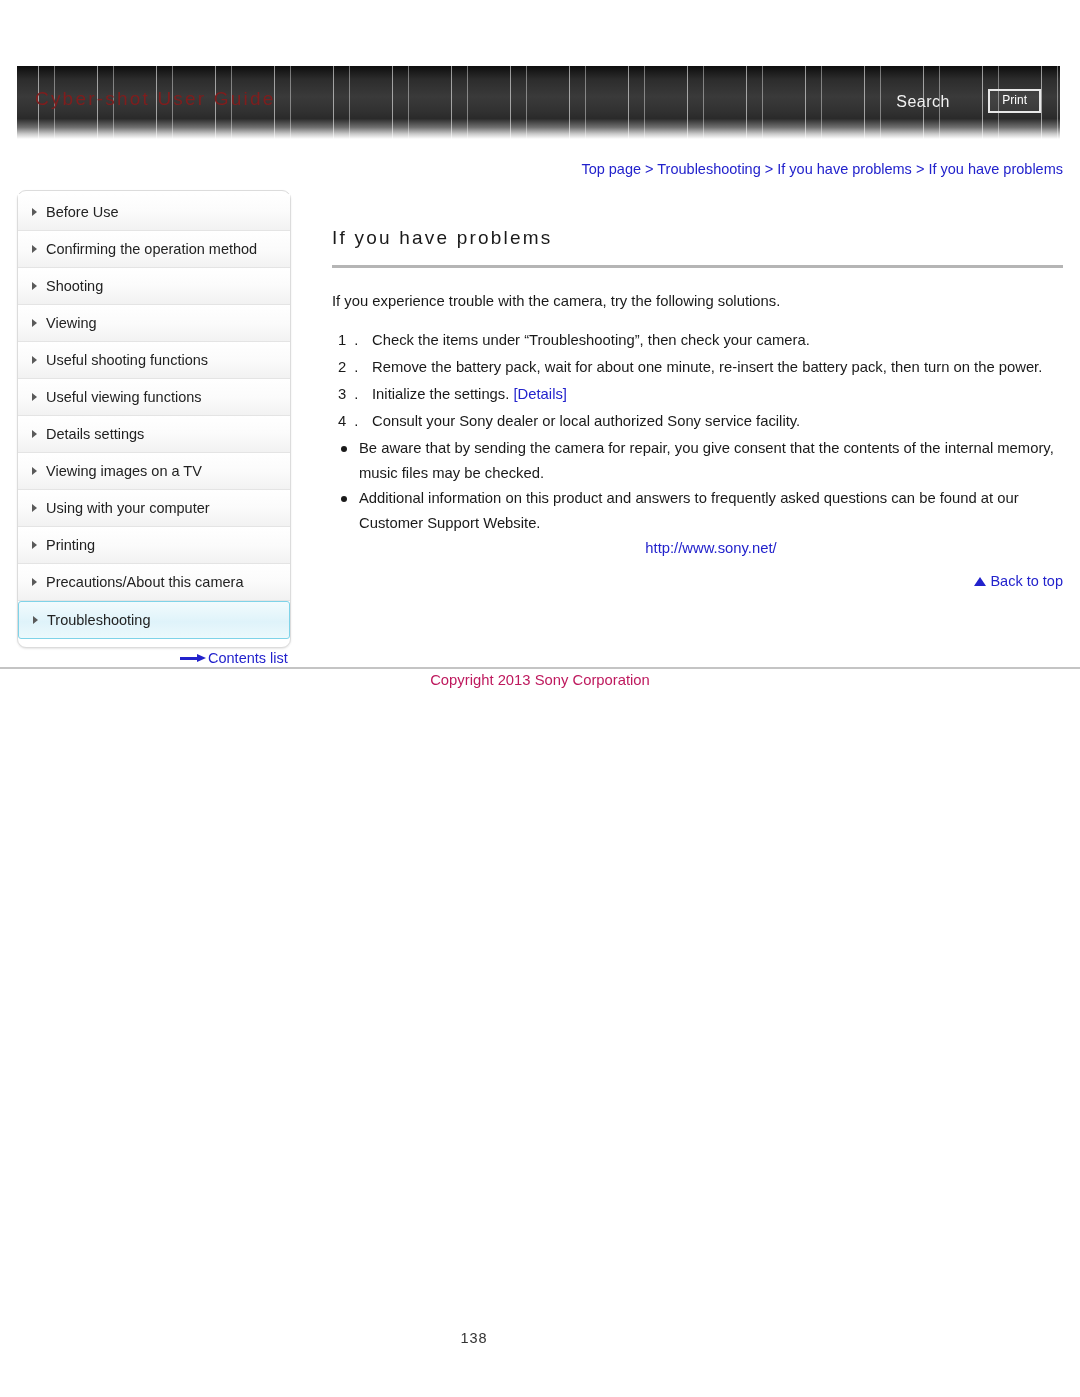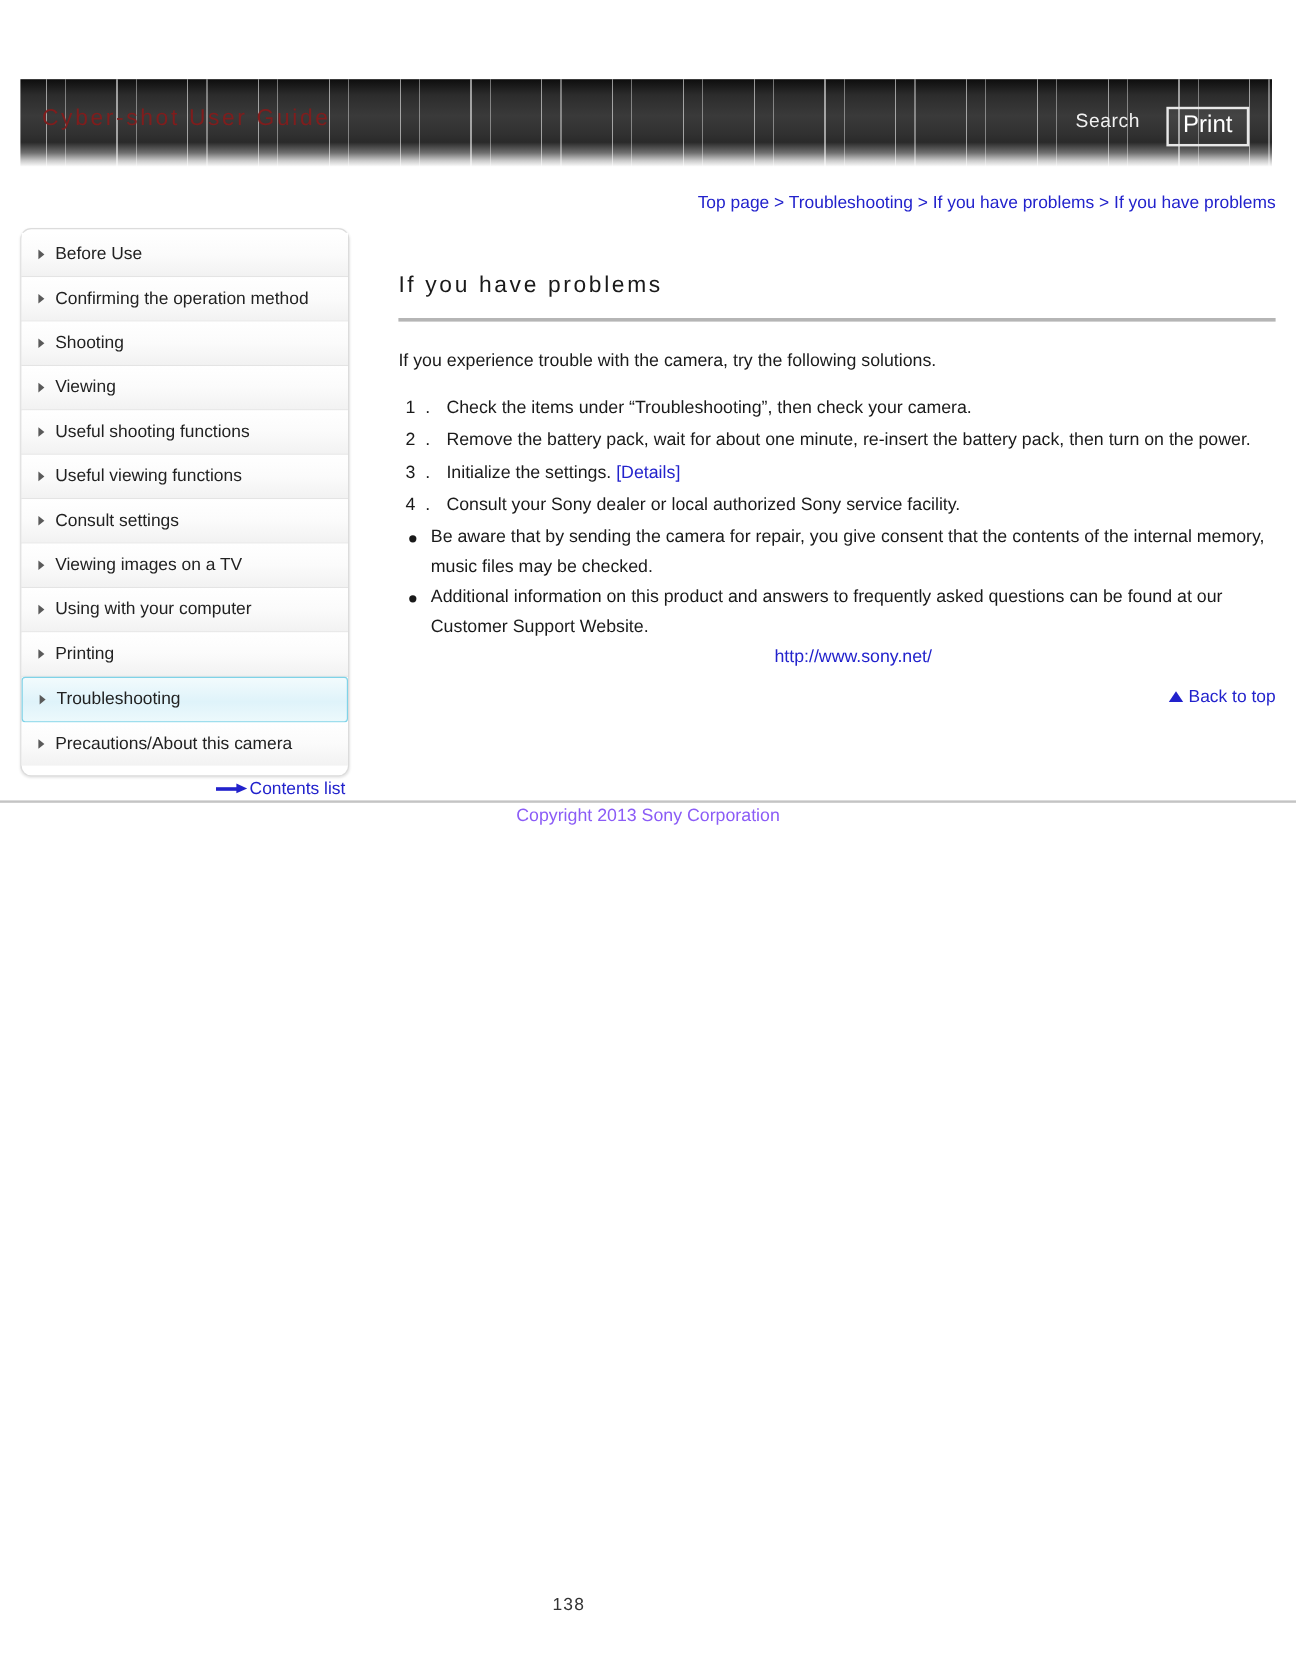--- a/index.html
+++ b/index.html
@@ -66,21 +66,21 @@
     color: #f2f2f2;
     font-size: 16px;
     letter-spacing: 0.5px;
     white-space: nowrap;
   }
   .header-print {
     position: absolute;
     right: 19px;
     top: 23px;
     color: #ffffff;
-    font-size: 20px;
+    font-size: 12px;
     border: 2px solid #e8e8e8;
     padding: 2px 12px 4px 12px;
     background: rgba(255,255,255,0.05);
     white-space: nowrap;
   }
 
   
   .breadcrumb {
     position: absolute;
     left: 0;
@@ -257,21 +257,21 @@
     height: 2px;
     background: #c4c4c4;
   }
   .copyright {
     position: absolute;
     left: 0;
     top: 672px;
     width: 1080px;
     text-align: center;
     font-size: 14.8px;
-    color: #8b5cf6;
+    color: #be185d;
   }
   .page-number {
     position: absolute;
     left: 0;
     top: 1330px;
     width: 948px;
     text-align: center;
     font-size: 14.5px;
     color: #333333;
     letter-spacing: 1px;
@@ -289,26 +289,26 @@
 
 <div class="breadcrumb">Top page &gt; Troubleshooting &gt; If you have problems &gt; If you have problems</div>
 
 <div class="sidebar" id="sidebar">
     <div class="side-item"><span class="tri"></span><span>Before Use</span></div>
     <div class="side-item"><span class="tri"></span><span>Confirming the operation method</span></div>
     <div class="side-item"><span class="tri"></span><span>Shooting</span></div>
     <div class="side-item"><span class="tri"></span><span>Viewing</span></div>
     <div class="side-item"><span class="tri"></span><span>Useful shooting functions</span></div>
     <div class="side-item"><span class="tri"></span><span>Useful viewing functions</span></div>
-    <div class="side-item"><span class="tri"></span><span>Consult settings</span></div>
+    <div class="side-item"><span class="tri"></span><span>Details settings</span></div>
     <div class="side-item"><span class="tri"></span><span>Viewing images on a TV</span></div>
     <div class="side-item"><span class="tri"></span><span>Using with your computer</span></div>
     <div class="side-item"><span class="tri"></span><span>Printing</span></div>
+    <div class="side-item"><span class="tri"></span><span>Precautions/About this camera</span></div>
     <div class="side-item active"><span class="tri"></span><span>Troubleshooting</span></div>
-    <div class="side-item"><span class="tri"></span><span>Precautions/About this camera</span></div>
   </div>
 
 <div class="contents-list">
   <span class="arrow-right"></span><span>Contents list</span>
 </div>
 
 <div class="content">
   <h1 class="page-title">If you have problems</h1>
   <p class="intro">If you experience trouble with the camera, try the following solutions.</p>
   <div class="steps" id="steps">

